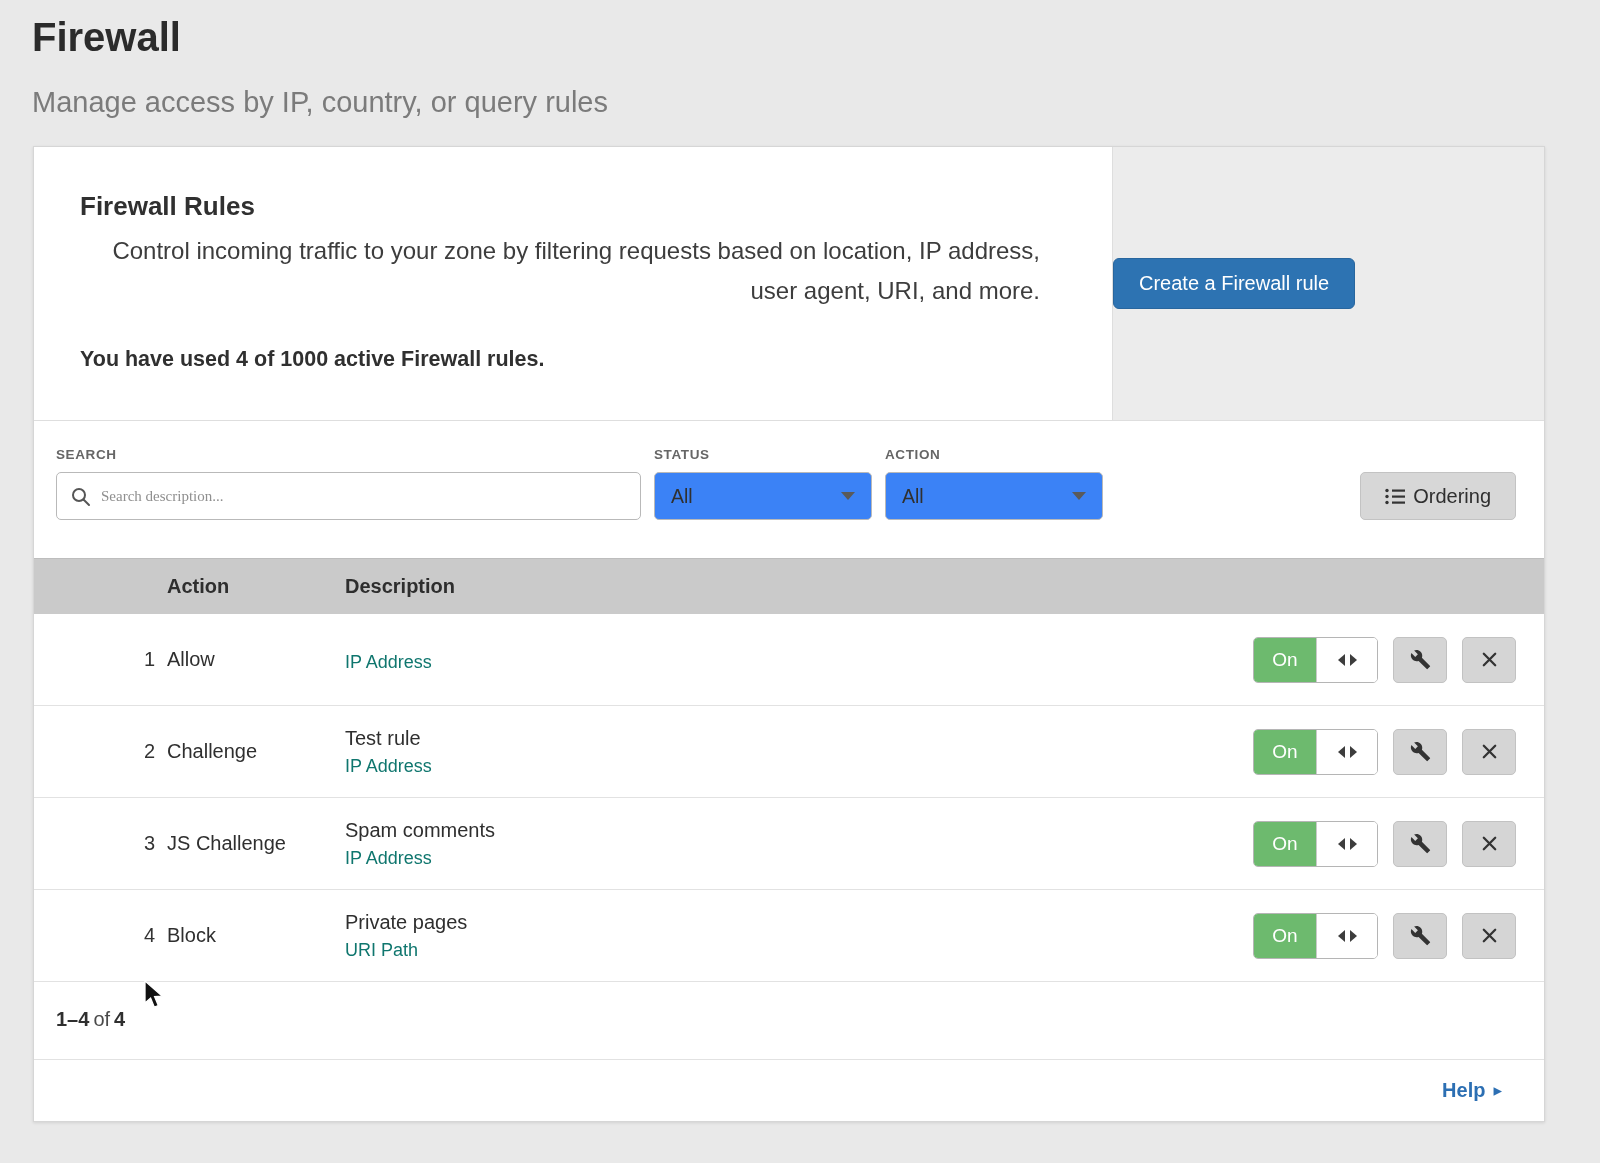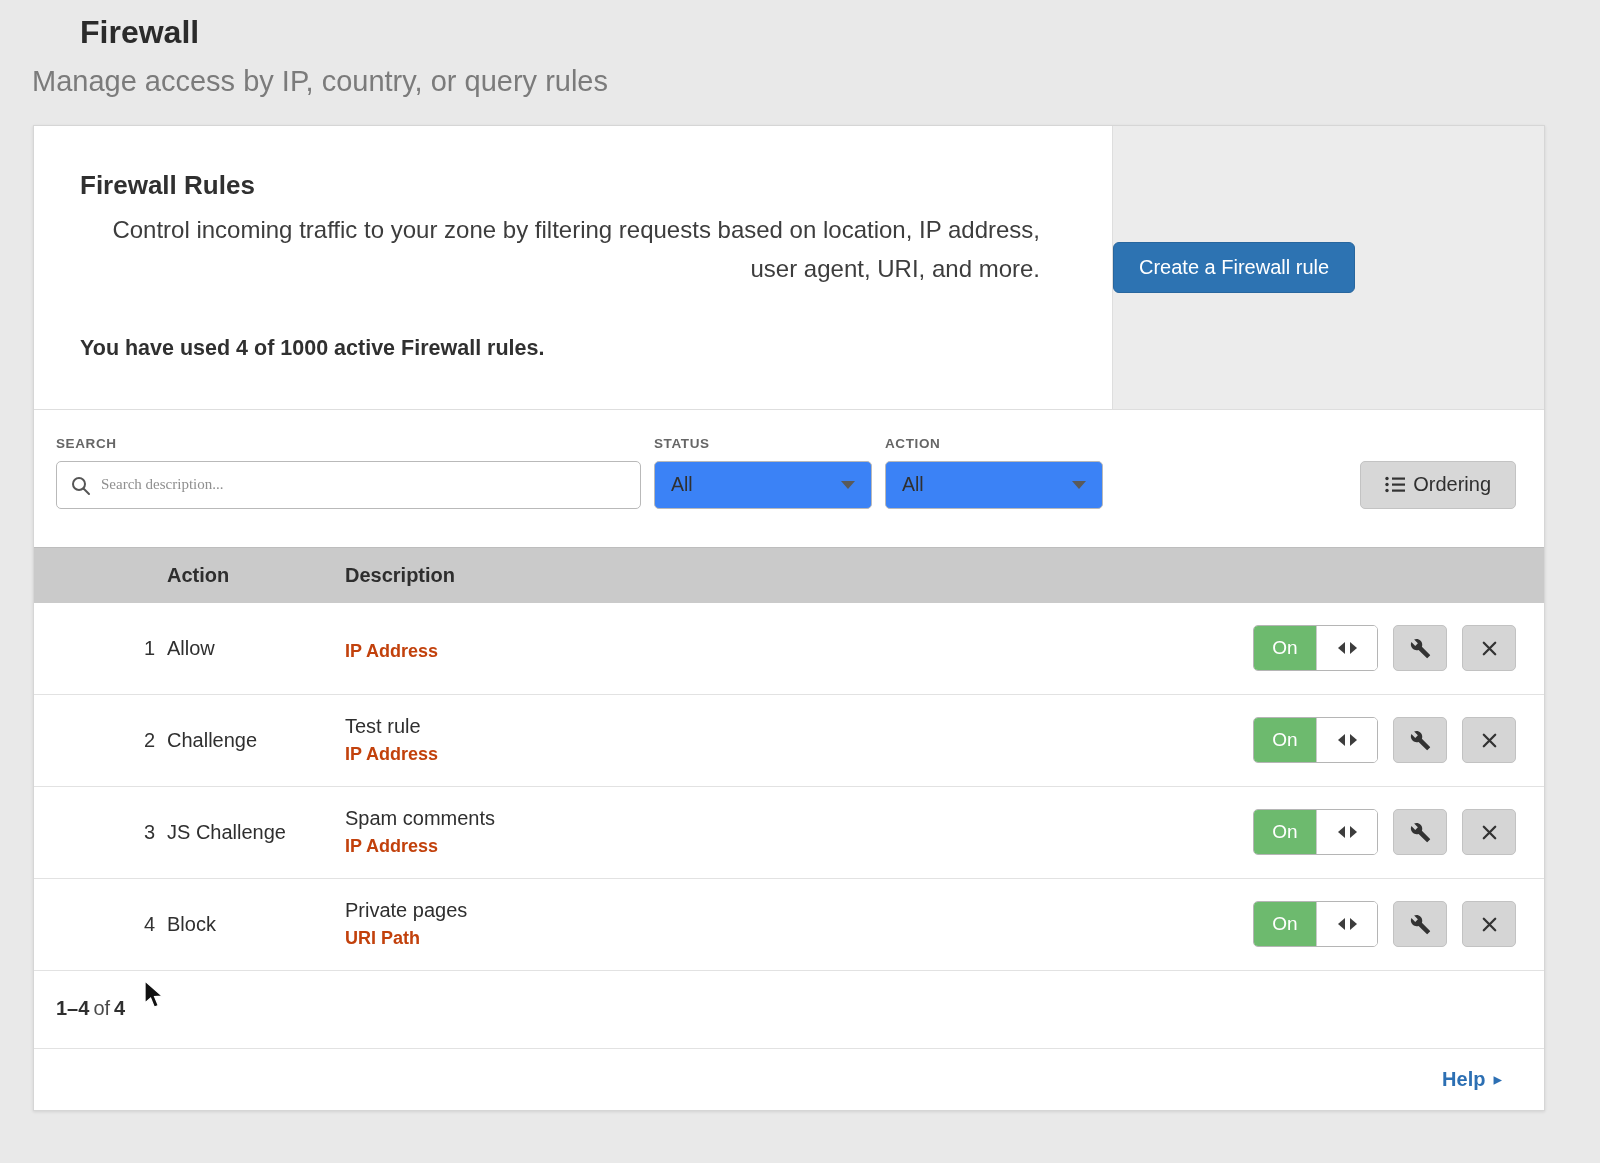--- a/index.html
+++ b/index.html
@@ -7,39 +7,39 @@
   body {
     font-family: "Liberation Sans", "DejaVu Sans", sans-serif;
     background: #e9e9e9;
     position: relative;
     overflow: hidden;
     color: #2f2f2f;
   }
 
   
   .page-header { padding: 14px 0 0 32px; }
-  .page-title { font-size: 32px; font-weight: bold; color: #2b2b2b; line-height: 1.15; margin-left: 48px; }
-  .page-subtitle { margin-top: 14px; font-size: 29px; color: #7b7b7b; font-weight: 400; }
+  .page-title { font-size: 40px; font-weight: bold; color: #2b2b2b; line-height: 1.15; }
+  .page-subtitle { margin-top: 26px; font-size: 29px; color: #7b7b7b; font-weight: 400; }
 
   
   .card {
     margin: 27px 55px 0 33px;
     background: #ffffff;
     border: 1px solid #d6d6d6;
     box-shadow: 0 1px 3px rgba(0,0,0,.10);
   }
 
   .card-top { display: flex; border-bottom: 1px solid #dedede; gap: 16px; }
   .intro { flex: 1; padding: 44px 48px 48px 46px; }
   .card-heading { font-size: 26px; font-weight: bold; color: #303030; }
   .card-desc {
     margin-top: 9px; font-size: 24px; color: #3d3d3d;
     line-height: 1.65; max-width: 960px; text-align: right;
   }
-  .card-usage { margin-top: 47px; font-size: 21.5px; font-weight: bold; color: #303030; }
+  .card-usage { margin-top: 37px; font-size: 21.5px; font-weight: bold; color: #303030; }
 
   .create-panel {
     width: 432px; background: #ececec; border-left: 1px solid #dedede;
     display: flex; align-items: center; 
   }
   .btn-primary {
     background: #2d73b2; color: #ffffff; border: 1px solid #28669e;
     border-radius: 6px; font-size: 20px; font-family: inherit;
     padding: 13px 25px; cursor: pointer;
   }
@@ -96,21 +96,21 @@
   }
   .table-header {
     background: #cacaca; height: 56px;
     font-size: 20px; font-weight: bold; color: #2e2e2e;
     border-top: 1px solid #bdbdbd;
   }
   .row { height: 92px; border-bottom: 1px solid #e2e2e2; background: #fff; }
   .cell.num { justify-self: end; padding-right: 12px; font-size: 20px; color: #333; }
   .cell.action { font-size: 20px; color: #2f2f2f; }
   .desc-main { font-size: 20px; color: #2f2f2f; }
-  .desc-sub { margin-top: 6px; font-size: 18px; color: #c2410c; font-weight: bold; }
+  .desc-sub { margin-top: 6px; font-size: 18px; color: #0f766e; }
 
   .cell.controls {
     display: flex; align-items: center; justify-content: flex-end;
     gap: 15px; padding-right: 28px;
   }
   .toggle {
     display: flex; height: 46px; border: 1px solid #b5b5b5;
     border-radius: 5px; overflow: hidden; cursor: pointer; background: #fff;
   }
   .toggle-on {

